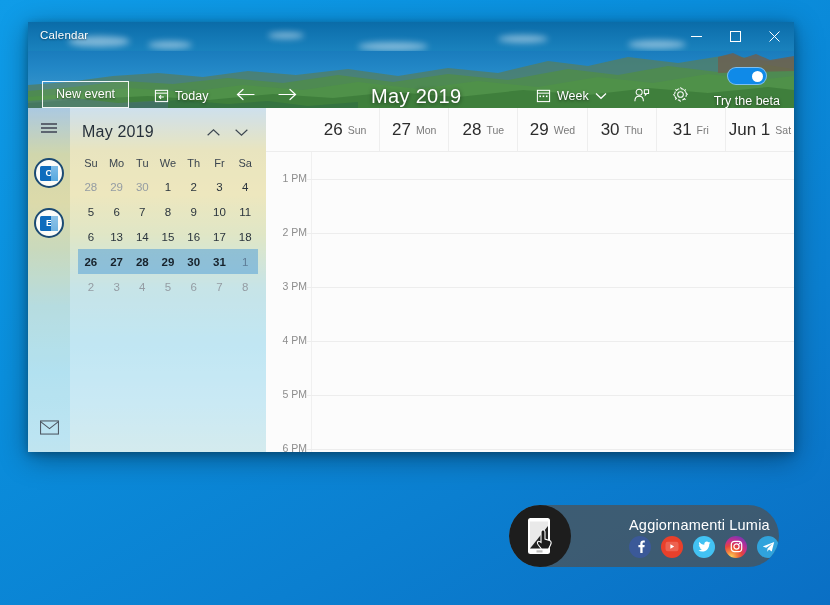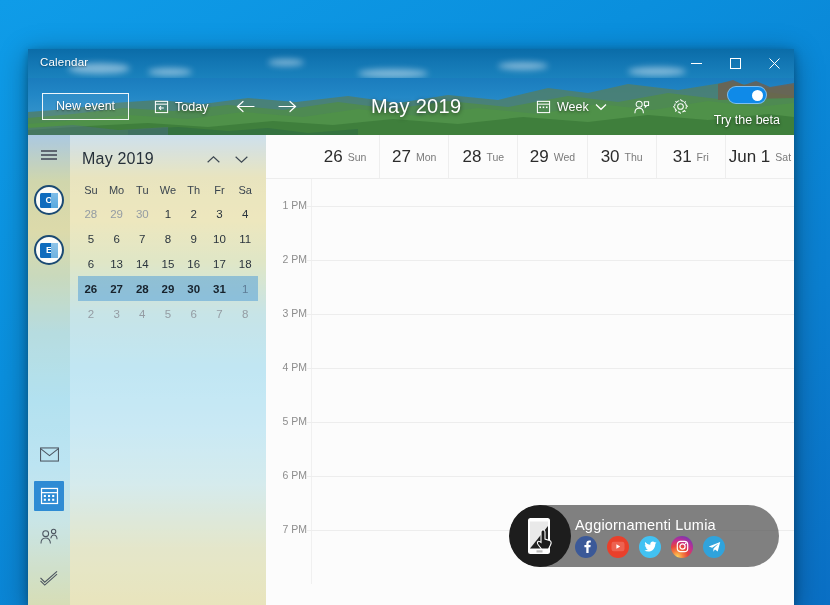--- a/index.html
+++ b/index.html
@@ -13,25 +13,24 @@
   #desktop {
     position: relative;
     width: 830px; height: 605px;
     background: linear-gradient(150deg, #0f9ce8 0%, #0a8fdd 35%, #0b7fd0 70%, #0a6fc4 100%);
   }
 
   
   #window {
     position: absolute;
     left: 28px; top: 22px;
-    width: 766px; height: 557px;
+    width: 766px; height: 430px;
     overflow: hidden;
     box-shadow: 0 6px 26px rgba(0,0,0,0.38), 0 2px 8px rgba(0,0,0,0.25);
     background: #fff;
-    margin-top: 27px;
   }
 
   
   #titlebar {
     position: relative;
     height: 29px;
     background: linear-gradient(180deg, #0a6ca8 0%, #1276b3 45%, #1a82bd 100%);
     overflow: hidden;
   }
   #titlebar .cloud {
@@ -57,21 +56,21 @@
   
   #toolbar {
     position: relative;
     height: 57px;
     overflow: hidden;
     background: #1b77b0;
   }
   .mt { position: absolute; }
   #toolbar-row {
     position: absolute; inset: 0;
-    display: flex; align-items: center;
+    display: flex; align-items: flex-end;
     z-index: 6;
     color: #fff;
     padding: 0 14px;
   }
   #new-event-btn {
     border: 1px solid rgba(255,255,255,.92);
     padding: 5px 13px 6px;
     font-size: 12.5px;
     color: #fff;
     background: rgba(255,255,255,0.06);
@@ -292,20 +291,21 @@
   
   #toast {
     position: absolute;
     left: 509px; top: 505px;
     width: 270px; height: 62px;
     border-radius: 31px;
     background: rgba(80,80,80,0.72);
     display: flex; align-items: center;
     z-index: 40;
     overflow: hidden;
+    justify-content: flex-end;
   }
   #toast-badge {
     position: absolute;
     left: 0; top: 0;
     width: 62px; height: 62px; border-radius: 50%;
     background: #1d1d1d;
     display: flex; align-items: center; justify-content: center;
   }
   #toast-right {
     margin-left: 66px;

